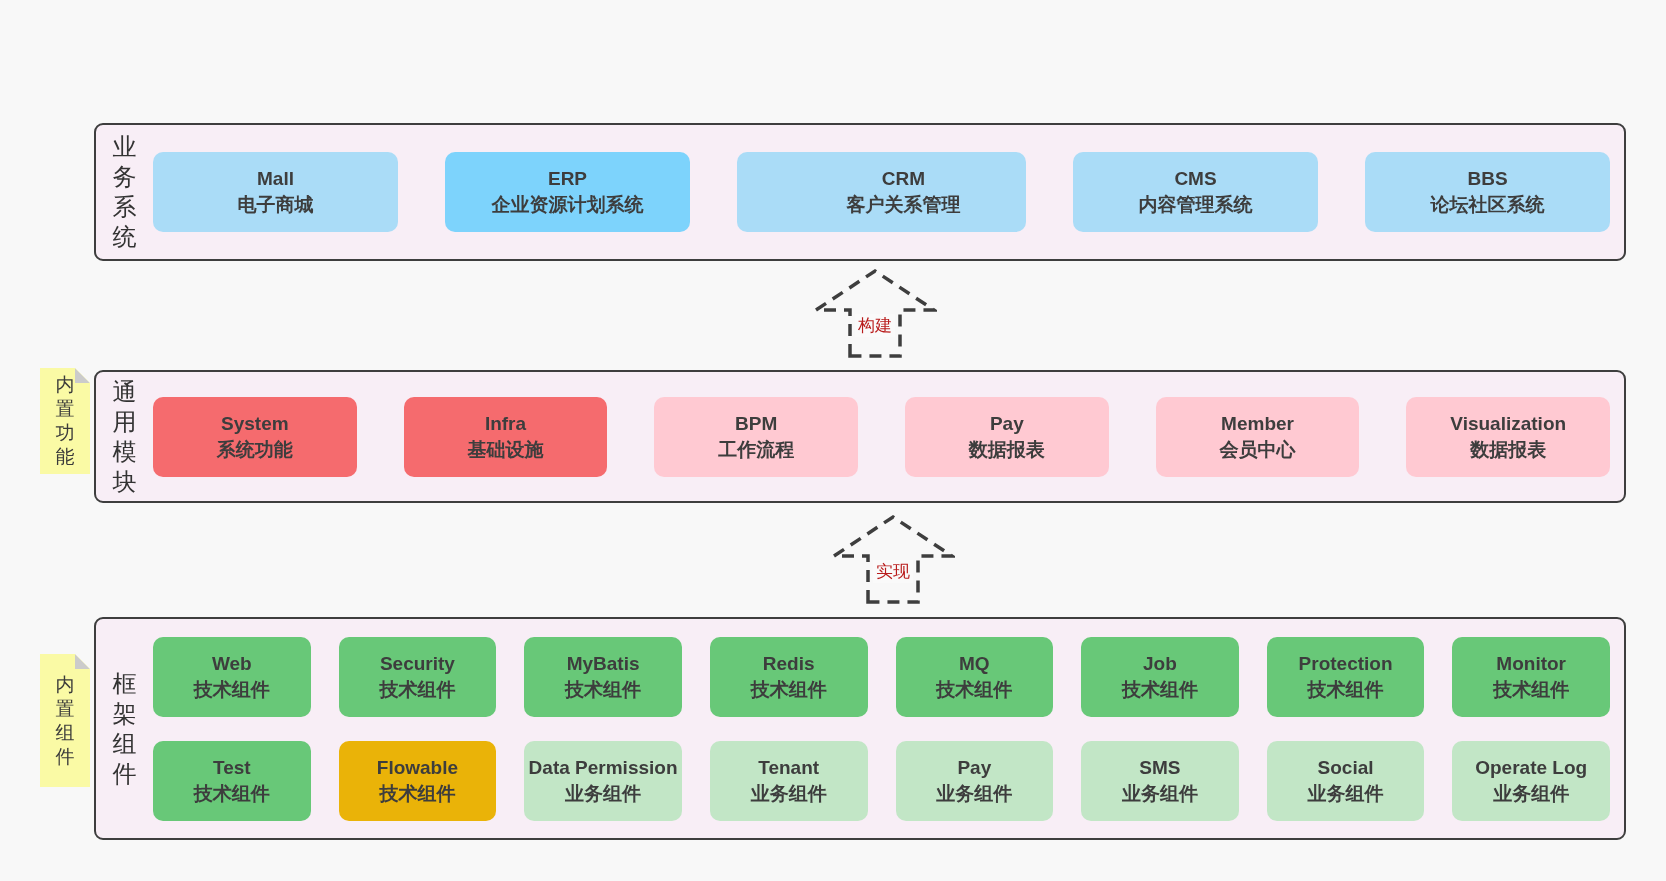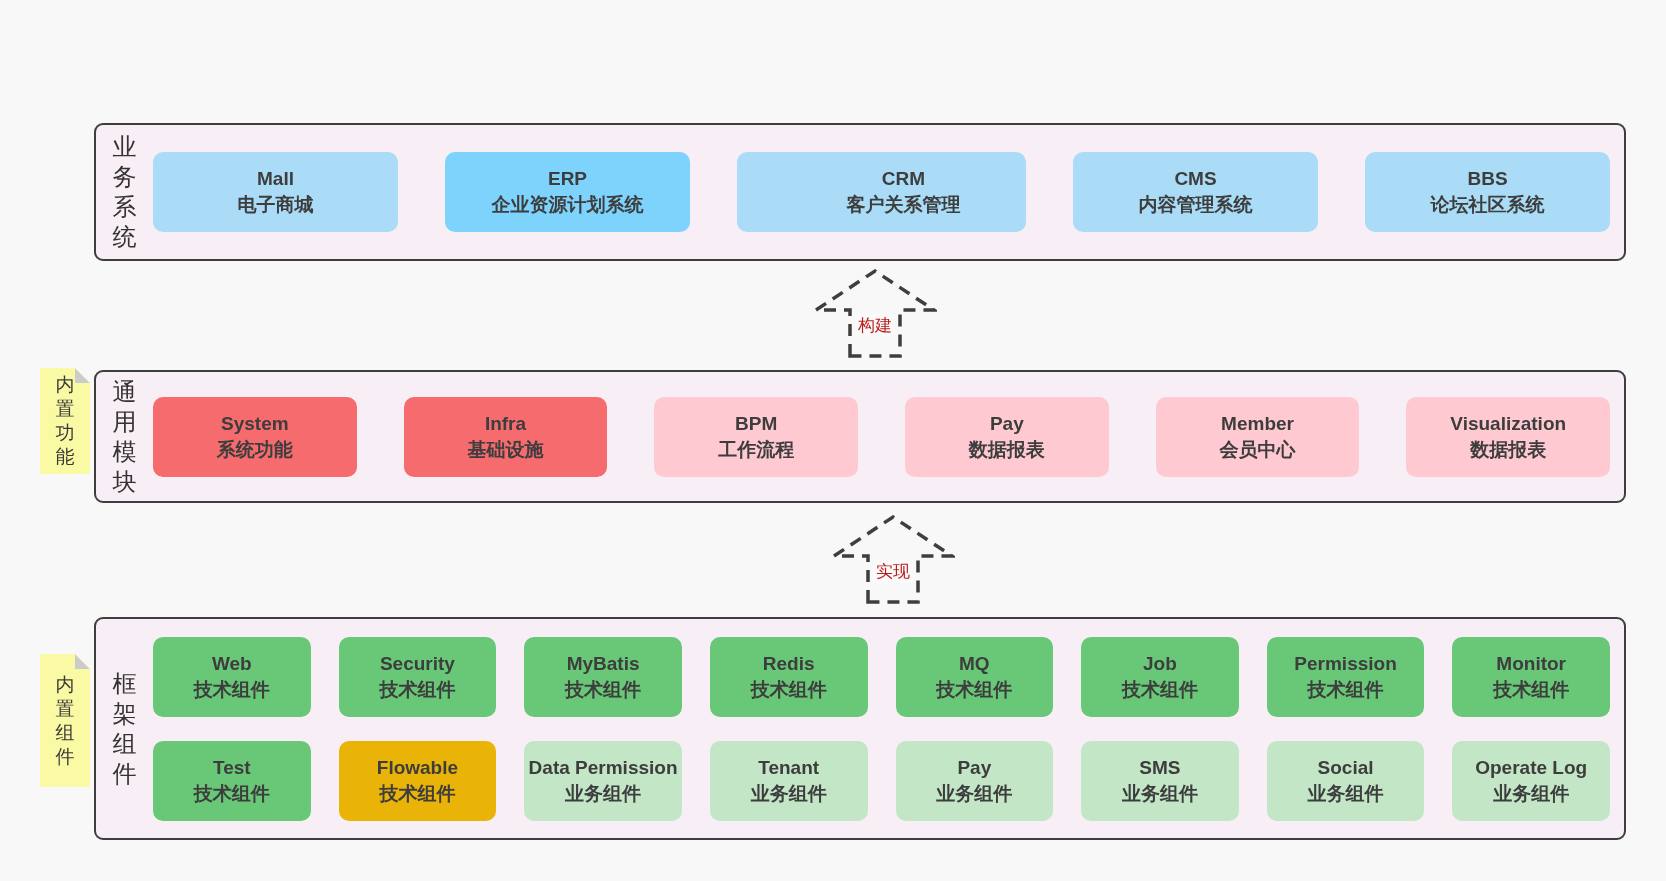--- a/index.html
+++ b/index.html
@@ -201,21 +201,21 @@
         </div>
         <div class="card" style="background: rgb(104, 200, 120);">
           <div>MQ</div>
           <div>技术组件</div>
         </div>
         <div class="card" style="background: rgb(104, 200, 120);">
           <div>Job</div>
           <div>技术组件</div>
         </div>
         <div class="card" style="background: rgb(104, 200, 120);">
-          <div>Permission</div>
+          <div>Protection</div>
           <div>技术组件</div>
         </div>
         <div class="card" style="background: rgb(104, 200, 120); text-align: center;">
           <div>Monitor</div>
           <div>技术组件</div>
         </div>
       </div>
     <div class="cards-row">
         <div class="card" style="background: rgb(104, 200, 120);">
           <div>Test</div>

